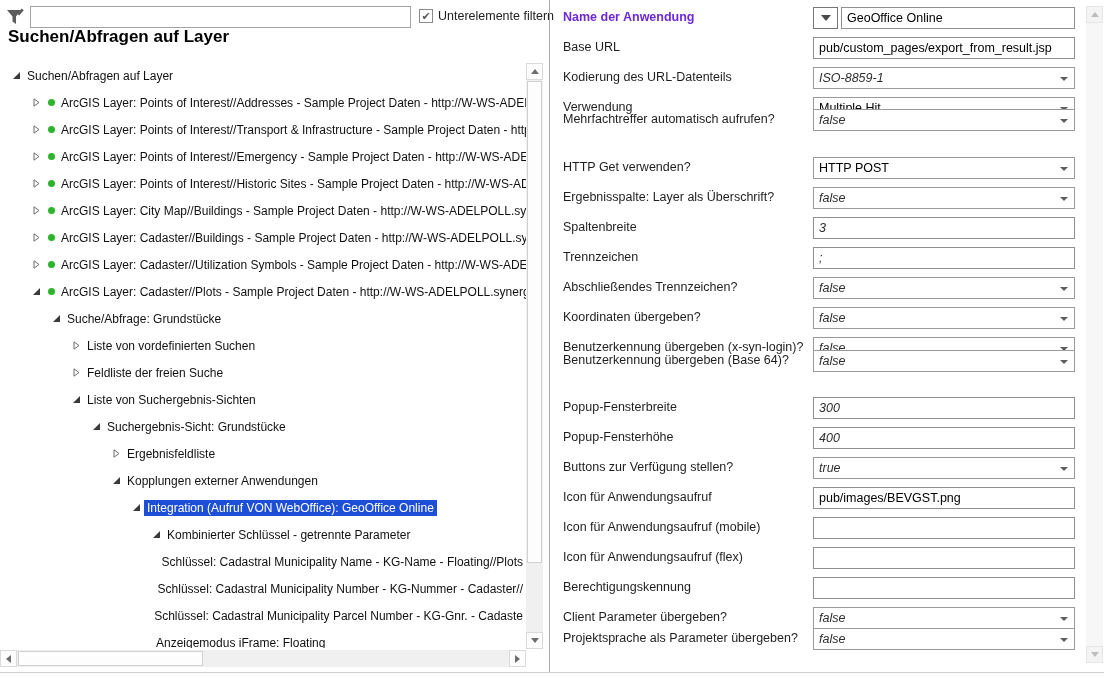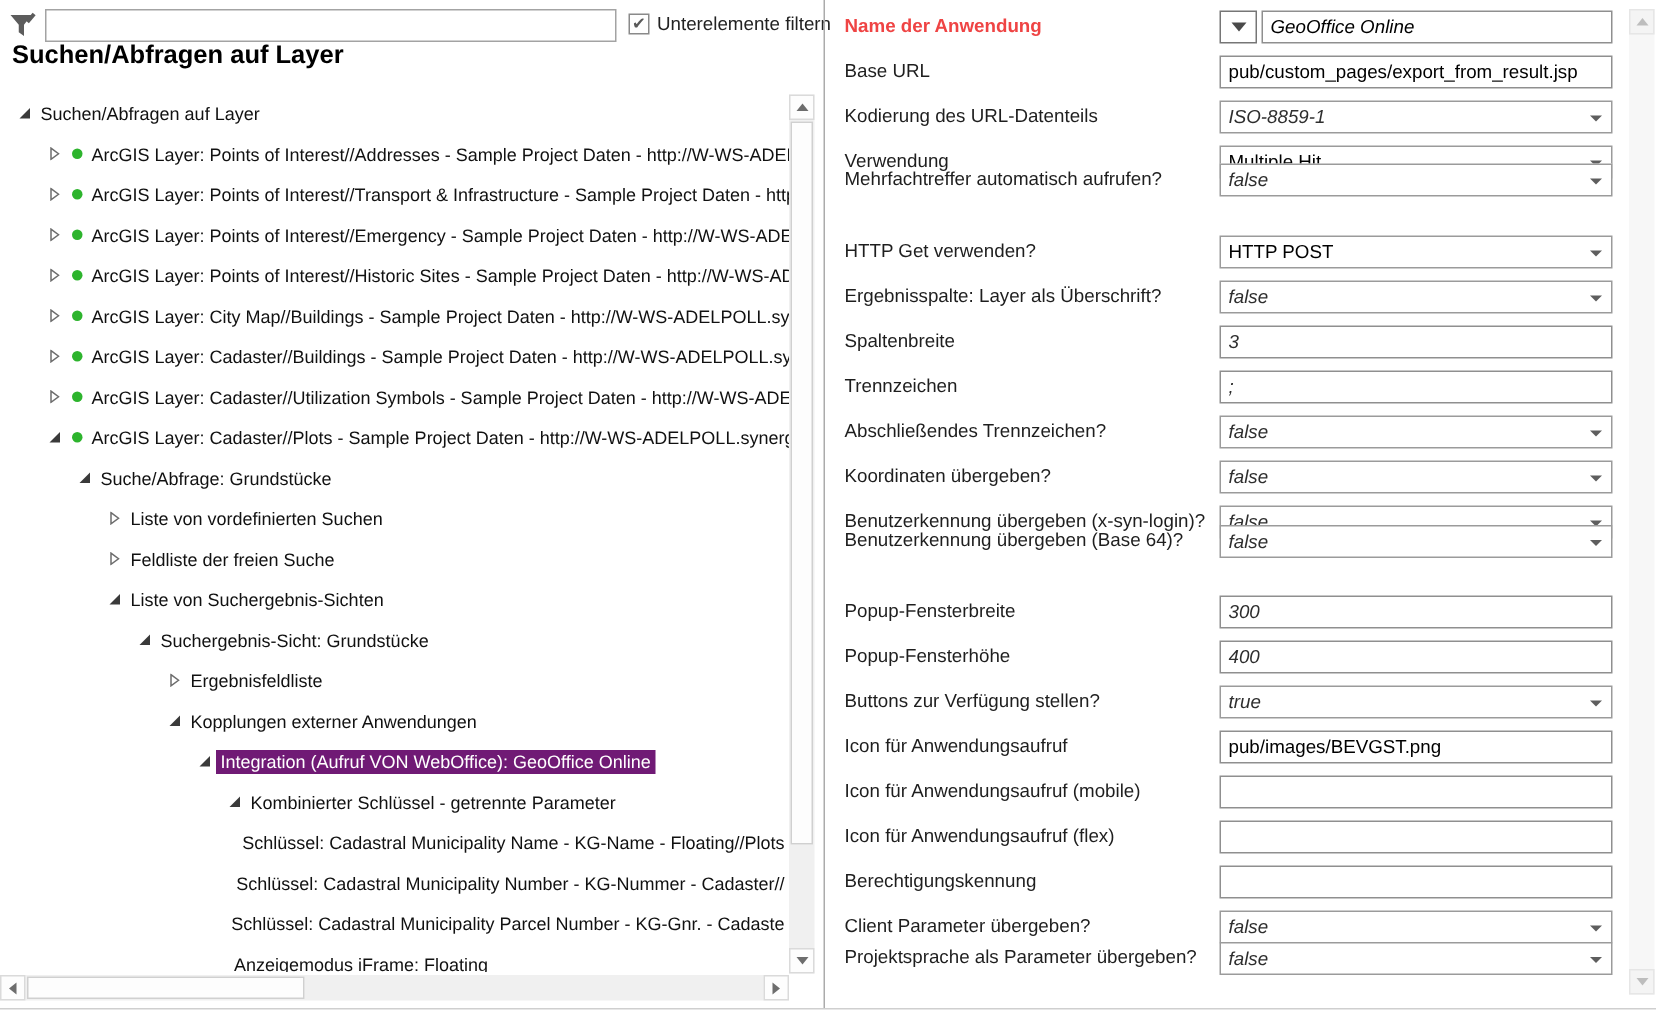--- a/index.html
+++ b/index.html
@@ -28,21 +28,21 @@
     position:absolute; left:0; top:62px; width:526px; height:586px;
     overflow:hidden; background:#fff;
   }
   .tree-row { display:flex; align-items:center; height:27px; white-space:nowrap; }
   .expander { width:16px; height:16px; display:flex; align-items:center; justify-content:center; flex:0 0 16px; }
   .exp-collapsed2 { width:7px; height:9px; }
   .exp-expanded { width:0; height:0; border-left:7px solid transparent; border-bottom:7px solid #3a3a3a; }
   .dot-slot { width:14px; flex:0 0 14px; display:flex; align-items:center; justify-content:center; }
   .status-dot { width:7px; height:7px; border-radius:50%; }
   .tree-label { padding:1px 3px; color:#111; }
-  .tree-row.selected .tree-label { background:#701a75; color:#fff; }
+  .tree-row.selected .tree-label { background:#1d4ed8; color:#fff; }
 
   
   .sb-track-v { position:absolute; background:#f0f0f0; width:17px; }
   .sb-track-h { position:absolute; background:#f0f0f0; height:17px; }
   .sb-btn {
     position:absolute; background:#fdfdfd; border:1px solid #dadada;
     display:flex; align-items:center; justify-content:center;
   }
   .sb-thumb { position:absolute; background:#fdfdfd; border:1px solid #d0d0d0; }
   .arr-up   { width:0;height:0;border-left:4px solid transparent;border-right:4px solid transparent;border-bottom:5px solid #6d6d6d; }
@@ -52,21 +52,21 @@
   .pale .arr-up { border-bottom-color:#bdbdbd; }
   .pale .arr-down { border-top-color:#bdbdbd; }
   .pale { background:#f4f4f4; border-color:#e6e6e6; }
 
   .v-divider { position:absolute; left:549px; top:0; width:1px; height:672px; background:#ababab; }
   .bottom-line { position:absolute; left:0; top:672px; width:1104px; height:1px; background:#cfcfcf; }
 
   
   .rp-row { position:absolute; left:563px; width:520px; height:22px; }
   .rp-label { position:absolute; left:0; top:3px; color:#1e1e1e; font-size:12.5px; white-space:nowrap; }
-  .rp-label.bold { font-weight:bold; color:#ef4444; }
+  .rp-label.bold { font-weight:bold; color:#6d28d9; }
   .rp-input {
     position:absolute; left:250px; top:0; width:262px; height:22px;
     border:1px solid #8f8f8f; background:#fff; font:inherit; font-size:12.5px;
     padding:0 5px; outline:none; color:#000;
   }
   .rp-input.italic { font-style:italic; color:#2e2e2e; }
   .rp-select {
     position:absolute; left:250px; top:0; width:262px; height:22px;
     border:1px solid #9b9b9b; background:#fff; display:flex; align-items:center;
     padding:0 18px 0 5px; font-size:12.5px; color:#000; cursor:default;
@@ -74,21 +74,21 @@
   .rp-select.italic { font-style:italic; color:#2e2e2e; }
   .rp-select .sel-arrow {
     position:absolute; right:6px; top:9px;
     width:0; height:0; border-left:4px solid transparent; border-right:4px solid transparent; border-top:4px solid #5e5e5e;
   }
   .combo-btn {
     position:absolute; left:250px; top:0; width:25px; height:22px;
     border:1px solid #767676; background:#fff; display:flex; align-items:center; justify-content:center;
   }
   .combo-btn .btn-arrow { width:0;height:0;border-left:5px solid transparent;border-right:5px solid transparent;border-top:6px solid #4a4a4a; }
-  .rp-input.shifted { left:278px; width:234px;font-style:italic; }
+  .rp-input.shifted { left:278px; width:234px; }
 </style>
 </head>
 <body>
 
 <div id="app">
 
   <svg class="filter-funnel" viewBox="0 0 20 20">
     <polygon points="1,2 15,2 10,8.5 10,16 6.5,13.5 6.5,8.5" fill="#5c5c5c"></polygon>
     <rect x="13.2" y="0.5" width="2.6" height="7" transform="rotate(40 14.5 4)" fill="#5c5c5c"></rect>
   </svg>

